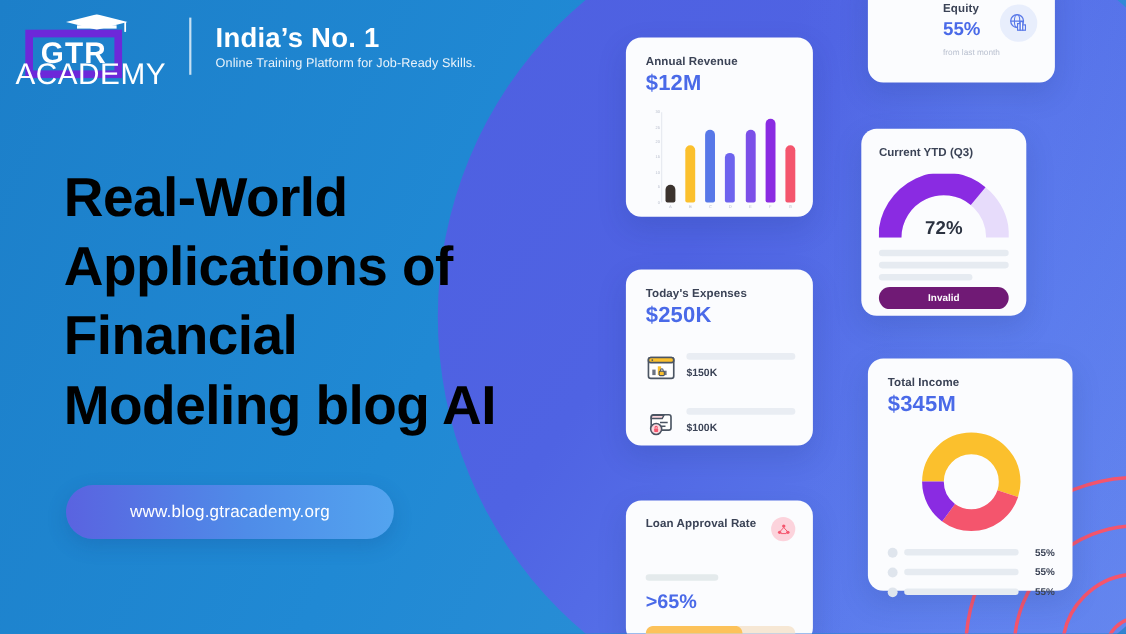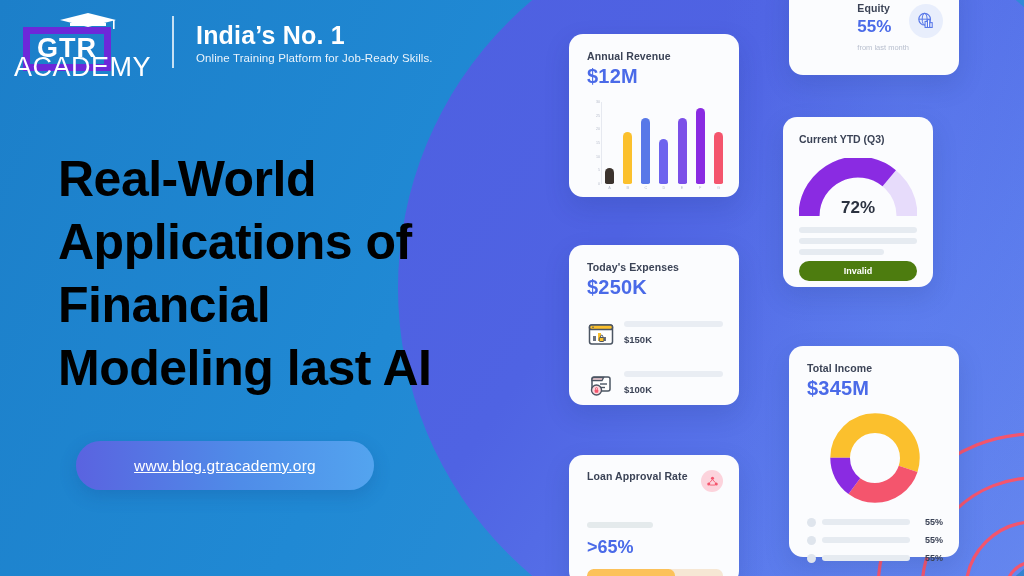--- a/index.html
+++ b/index.html
@@ -49,27 +49,26 @@
   
   #headline {
     position: absolute; left: 58px; top: 148px;
     color: #000000; font-size: 50px; font-weight: 700;
     line-height: 63px; letter-spacing: -0.5px;
   }
   #headline .hl-line { display: block; white-space: nowrap; }
 
   
   #url-pill {
-    position: absolute; left: 76px; top: 441px;
+    position: absolute; left: 60px; top: 441px;
     width: 298px; height: 49px; border-radius: 26px;
     background: linear-gradient(90deg, #5a63e0 0%, #4f8ce8 55%, #53a4ef 100%);
     display: flex; align-items: center; justify-content: center;
     color: #fff; font-size: 15.5px; letter-spacing: .2px;
     box-shadow: 0 6px 18px rgba(20,60,130,.20);
-    text-decoration: underline;
   }
 
   
   .card {
     position: absolute;
     background: #fbfcfe;
     border-radius: 14px;
     box-shadow: 0 10px 26px rgba(22,50,110,.16);
   }
   .card-title { color: #3b4356; font-size: 10.5px; font-weight: 700; letter-spacing: .1px; }
@@ -116,26 +115,26 @@
 
   
   #card-ytd { left: 783px; top: 117px; width: 150px; height: 170px; padding: 16px 16px 0 16px; }
   .ytd-title { color: #3b4356; font-size: 10.5px; font-weight: 700; text-align: left; }
   .gauge-wrap { position: relative; width: 118px; height: 60px; margin: 13px auto 0; }
   .gauge-pct { position: absolute; left: 0; right: 0; bottom: 0px; text-align: center; color: #2b3240; font-size: 17px; font-weight: 700; }
   .ytd-lines { margin-top: 9px; }
   .ytd-line { height: 6px; border-radius: 3px; background: #e6ebf1; margin-bottom: 5px; }
   .ytd-btn {
     margin-top: 6px; height: 20px; border-radius: 11px;
-    background: #4d7c0f; color: #fff; font-size: 9px; font-weight: 700;
+    background: #701a75; color: #fff; font-size: 9px; font-weight: 700;
     display: flex; align-items: center; justify-content: center;
   }
 
   
-  #card-income { left: 789px; top: 346px; width: 170px; height: 211px; padding: 16px 16px 0 18px; }
+  #card-income { left: 789px; top: 326px; width: 186px; height: 211px; padding: 16px 16px 0 18px; }
   .donut-wrap { width: 92px; height: 92px; margin: 12px auto 0; }
   .inc-rows { margin-top: 13px; }
   .inc-row { display: flex; align-items: center; margin-bottom: 8px; }
   .inc-check { width: 9px; height: 9px; border-radius: 50%; flex: 0 0 9px; margin-right: 6px; }
   .inc-bar { flex: 1; height: 6px; border-radius: 3px; background: #e6ebf1; }
   .inc-pct { color: #3b4356; font-size: 9px; font-weight: 700; margin-left: 9px; width: 24px; text-align: right; }
 </style>
 </head>
 <body>
 
@@ -167,21 +166,21 @@
   <div>
     <div class="tagline-main">India’s No. 1</div>
     <div class="tagline-sub">Online Training Platform for Job-Ready Skills.</div>
   </div>
 </div>
 
 <h1 id="headline">
   <span class="hl-line">Real-World</span>
   <span class="hl-line">Applications of</span>
   <span class="hl-line">Financial</span>
-  <span class="hl-line">Modeling last AI</span>
+  <span class="hl-line">Modeling blog AI</span>
 </h1>
 
 <div id="url-pill">www.blog.gtracademy.org</div>
 
 <div class="card" id="card-revenue">
   <div class="card-title">Annual Revenue</div>
   <div class="card-value">$12M</div>
   <div class="chart-wrap">
     <div class="y-axis" id="y-axis">
         <div class="y-tick" style="top: 100%;">0</div>

